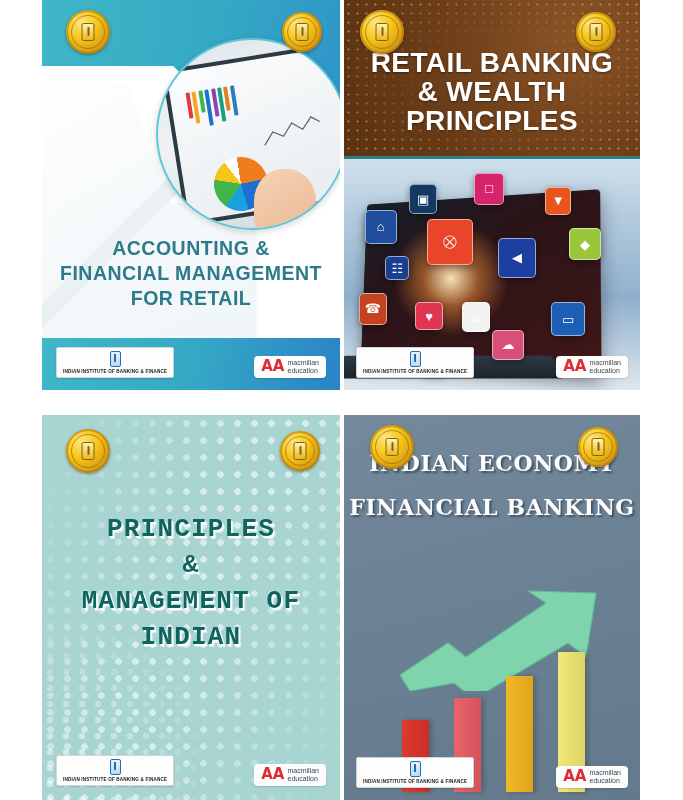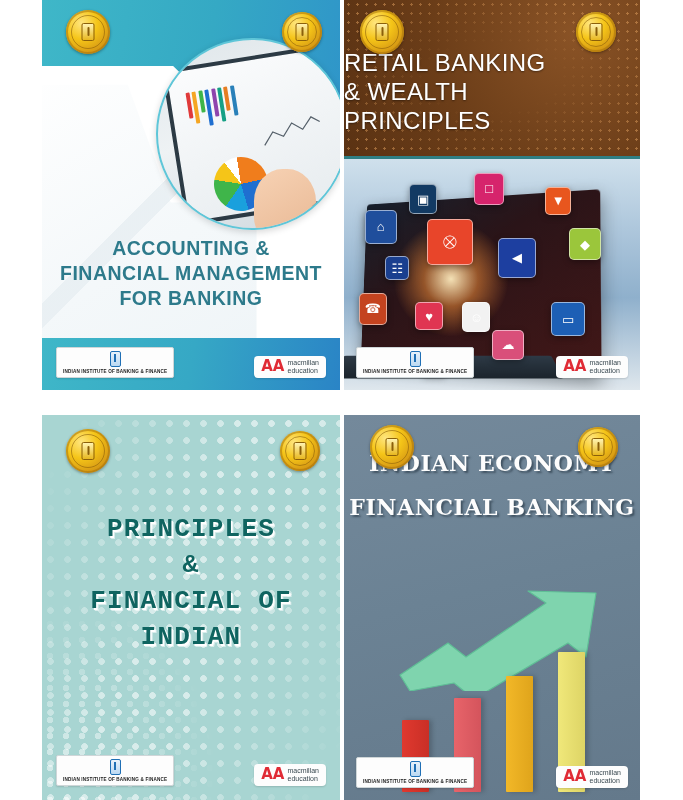--- a/index.html
+++ b/index.html
@@ -126,22 +126,22 @@
     background:radial-gradient(circle at 78% 22%,#8a5326 0%,#6b3d18 55%,#5a3213 100%);
   }
   .c2 .head::after{
     content:"";position:absolute;inset:0;
     background-image:radial-gradient(circle,rgba(225,160,95,.5) 1.1px,transparent 1.4px);
     background-size:9px 9px;
     -webkit-mask-image:radial-gradient(ellipse at 50% 50%,transparent 30%,#000 82%);
             mask-image:radial-gradient(ellipse at 50% 50%,transparent 30%,#000 82%);
   }
   .c2 .title{
-    position:absolute;left:0;right:0;top:48px;
-    color:#fff;font-weight:400;font-size:24px;line-height:29px;letter-spacing:.4px;
+    position:absolute;left:0;right:0;top:48px;text-align:center;
+    color:#fff;font-weight:700;font-size:28px;line-height:29px;letter-spacing:.4px;
     text-shadow:0 1px 2px rgba(0,0,0,.45);
   }
   .c2 .rule{position:absolute;left:0;top:156px;width:100%;height:3px;background:#2f7f84;}
   .c2 .shot{
     position:absolute;left:0;top:159px;width:100%;bottom:0;overflow:hidden;
     background:linear-gradient(180deg,#cfe0ec 0%,#aec7dc 30%,#8fb0cc 60%,#dfe7ed 100%);
   }
   .c2 .shot .laptop{
     position:absolute;left:2%;top:16%;width:82%;height:74%;
     background:linear-gradient(150deg,#17202c 0%,#2a1418 40%,#421717 100%);
@@ -223,21 +223,21 @@
       <div class="pie"></div>
       <svg class="line" viewBox="0 0 62 34">
         <polyline points="2,26 12,14 22,20 32,8 42,16 52,5 60,11" fill="none" stroke="#55606a" stroke-width="1.2"></polyline>
       </svg>
       <div class="hand"></div>
     </div>
 
     <div class="title">
       <div>ACCOUNTING &amp;</div>
       <div>FINANCIAL MANAGEMENT</div>
-      <div>FOR BANKING</div>
+      <div>FOR RETAIL</div>
     </div>
 
     <div class="seal" style="left:24px;top:10px">
         <span class="emb"></span>
       </div>
     <div class="seal sm" style="right:18px;top:12px">
         <span class="emb"></span>
       </div>
 
     <div class="footband"></div>
@@ -298,21 +298,21 @@
       <span class="mt"><span>macmillan</span><br><span>education</span></span>
     </div>
   </div>
 
   <div class="cover c3">
     <div class="dots"></div>
     <div class="dots2"></div>
     <div class="title">
       <div>PRINCIPLES</div>
       <div>&amp;</div>
-      <div>FINANCIAL OF</div>
+      <div>MANAGEMENT OF</div>
       <div>INDIAN</div>
     </div>
 
     <div class="seal" style="left:24px;top:14px">
         <span class="emb"></span>
       </div>
     <div class="seal sm" style="right:20px;top:16px">
         <span class="emb"></span>
       </div>
 

